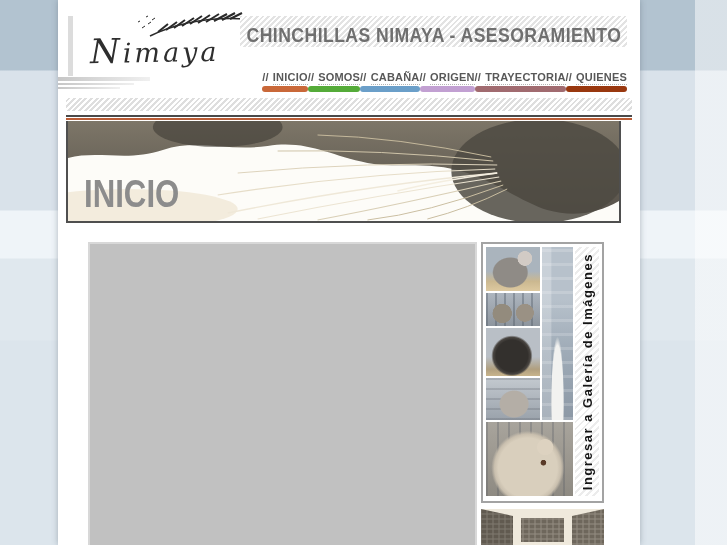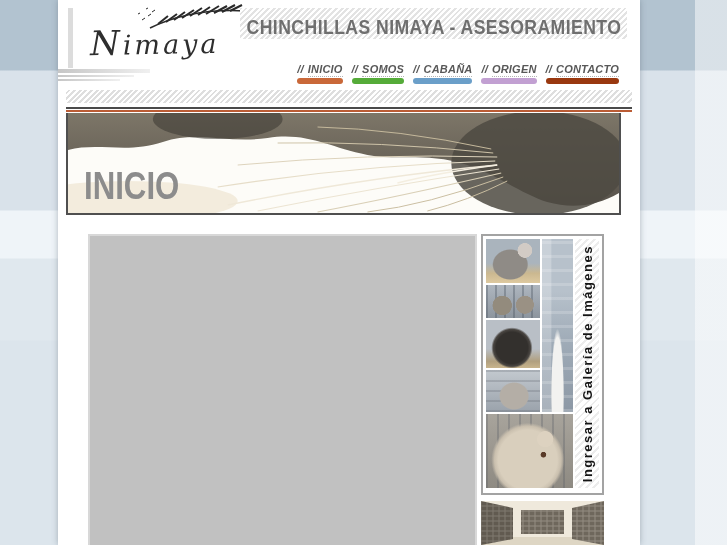--- a/index.html
+++ b/index.html
@@ -7,21 +7,21 @@
   body {
     font-family:"Liberation Sans", sans-serif;
     background-color:#dde5ec;
     background-image:
       linear-gradient(90deg, rgba(255,255,255,0) 0px, rgba(255,255,255,0) 695px, rgba(255,255,255,.5) 695px),
       linear-gradient(180deg, #b2c3d0 0px, #b2c3d0 70px, #d9e2ea 71px, #d9e2ea 210px,
                       #eff4f8 211px, #eff4f8 258px, #e0e8ee 259px, #e0e8ee 340px, #dce5ec 341px);
   }
   .page {
     position:relative; margin-left:58px; width:582px; height:545px;
-    background:#ffffff; padding:0 8px; overflow:hidden;
+    background:#ffffff; padding:8px 8px; overflow:hidden;
     box-shadow:0 0 6px rgba(90,105,120,.45);
   }
   
   .header { position:relative; height:88px; }
   .vbar { position:absolute; left:2px; top:8px; width:5px; height:60px; background:#dcdcdc; }
   .logo { position:absolute; left:22px; top:2px; width:170px; height:64px; }
   .plume { position:absolute; left:36px; top:0; width:130px; height:28px; }
   .brand {
     position:absolute; left:2px; top:20px; display:block;
     font-family:"DejaVu Serif", serif; font-style:italic; font-weight:400;
@@ -35,21 +35,21 @@
   }
   .titlebar span {
     font-weight:700; font-size:20px; color:#6f6f6f; letter-spacing:.5px;
     transform:scaleX(.88); white-space:nowrap;
   }
   .fade-bars { position:absolute; left:-8px; top:69px; }
   .fade-bars div { background:linear-gradient(90deg,#c6c6c6,#f0f0f0); margin-bottom:2px; }
   .fb1 { width:92px; height:4px; }
   .fb2 { width:76px; height:2px; }
   .fb3 { width:62px; height:2px; }
-  .nav { position:absolute; right:13px; top:63px; display:flex; gap:9px; white-space:nowrap;font-style:italic; }
+  .nav { position:absolute; right:5px; top:63px; display:flex; white-space:nowrap; }
   .nav-item { display:flex; flex-direction:column; cursor:pointer; }
   .nav-text { font-size:11px; font-weight:700; color:#585858; letter-spacing:.2px; }
   .nav-label { border-bottom:1px dotted #b5b5b5; padding-bottom:1px; }
   .nav-sep { margin-right:4px; }
   .nav-bar { height:6px; border-radius:3px; margin-top:3px; }
   
   .divider { height:13px; margin-top:2px; background:repeating-linear-gradient(-45deg,#ffffff 0 2px,#dedede 2px 4px); }
   .rule-dark { height:2px; background:#4a4a4a; margin-top:4px; }
   .rule-orange { height:2px; background:#bb5c35; margin-top:1px; }
   
@@ -153,21 +153,25 @@
       </div>
       <div class="nav-item">
         <span class="nav-text"><span class="nav-sep">//</span><span class="nav-label">CABAÑA</span></span>
         <span class="nav-bar" style="background: rgb(107, 159, 201);"></span>
       </div>
       <div class="nav-item">
         <span class="nav-text"><span class="nav-sep">//</span><span class="nav-label">ORIGEN</span></span>
         <span class="nav-bar" style="background: rgb(194, 160, 210);"></span>
       </div>
       <div class="nav-item">
-        <span class="nav-text"><span class="nav-sep">//</span><span class="nav-label">CONTACTO</span></span>
+        <span class="nav-text"><span class="nav-sep">//</span><span class="nav-label">TRAYECTORIA</span></span>
+        <span class="nav-bar" style="background: rgb(161, 107, 112);"></span>
+      </div>
+      <div class="nav-item">
+        <span class="nav-text"><span class="nav-sep">//</span><span class="nav-label">QUIENES</span></span>
         <span class="nav-bar" style="background: rgb(153, 56, 15);"></span>
       </div>
     </nav>
   </div>
 
   <div class="divider"></div>
   <div class="rule-dark"></div>
   <div class="rule-orange"></div>
 
   <div class="banner">

